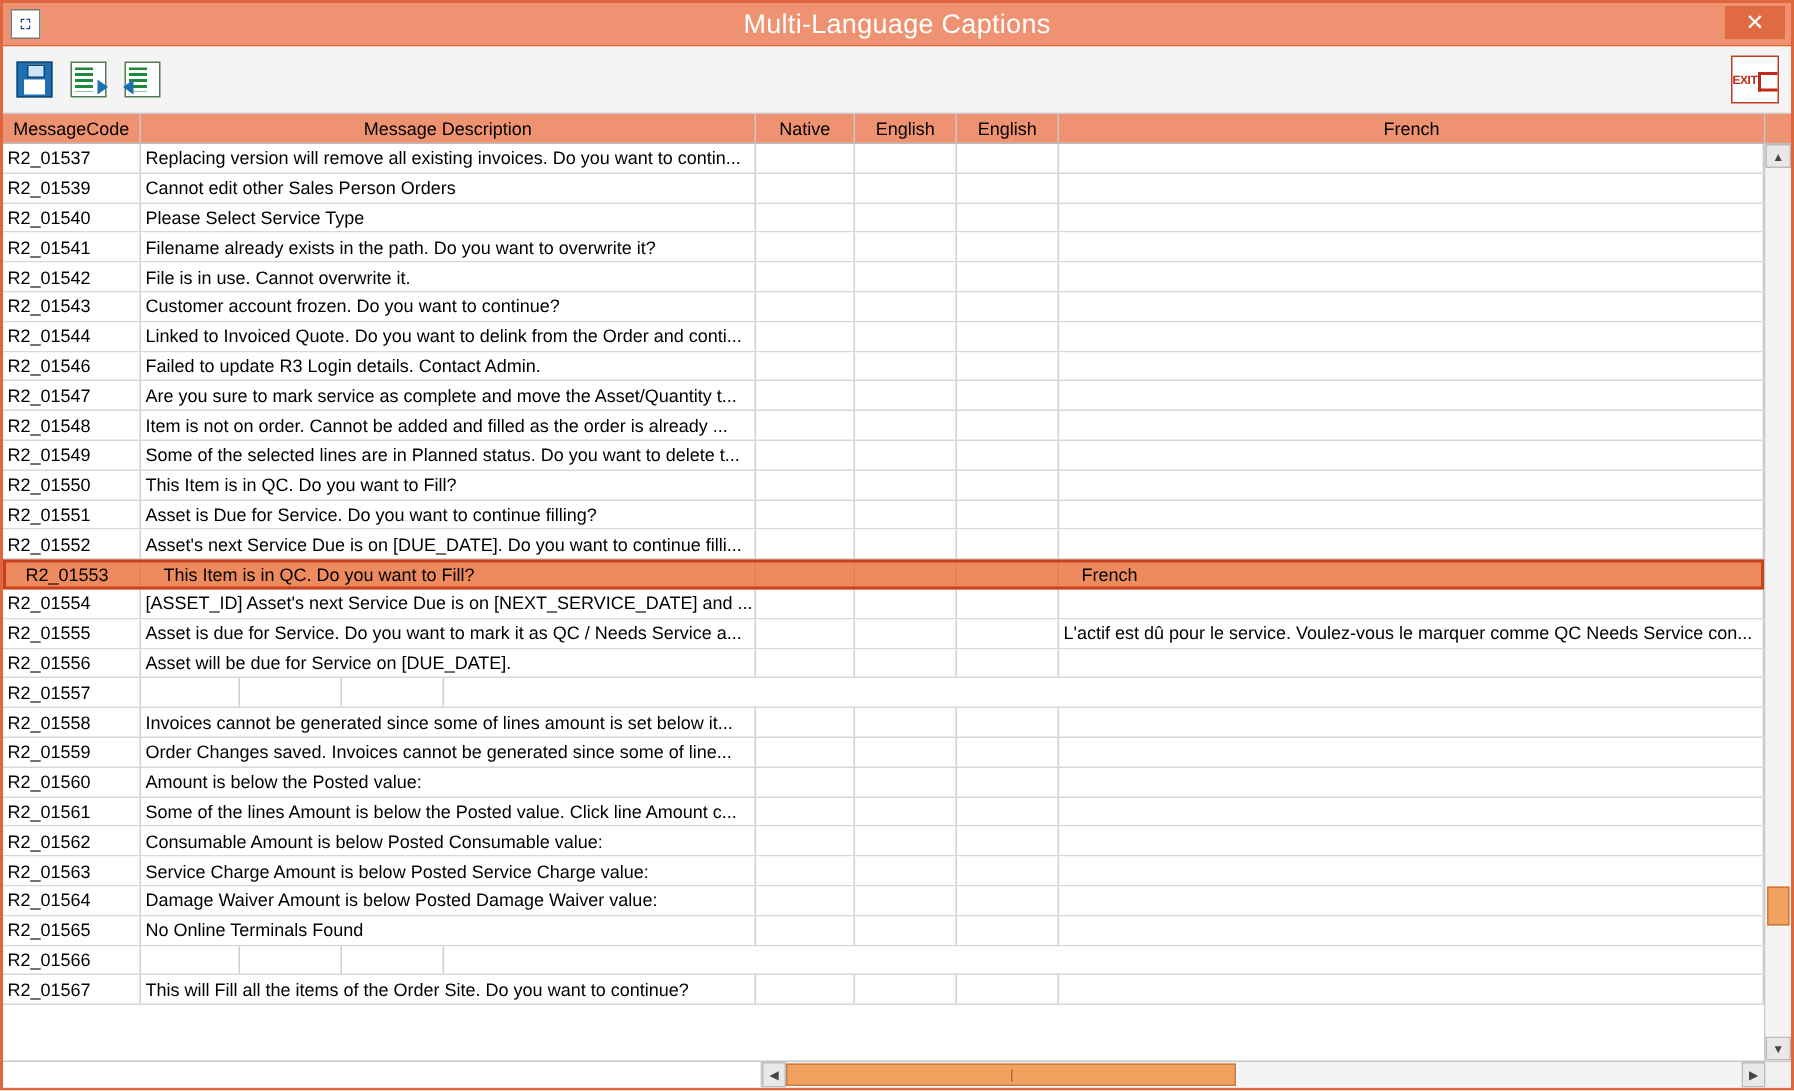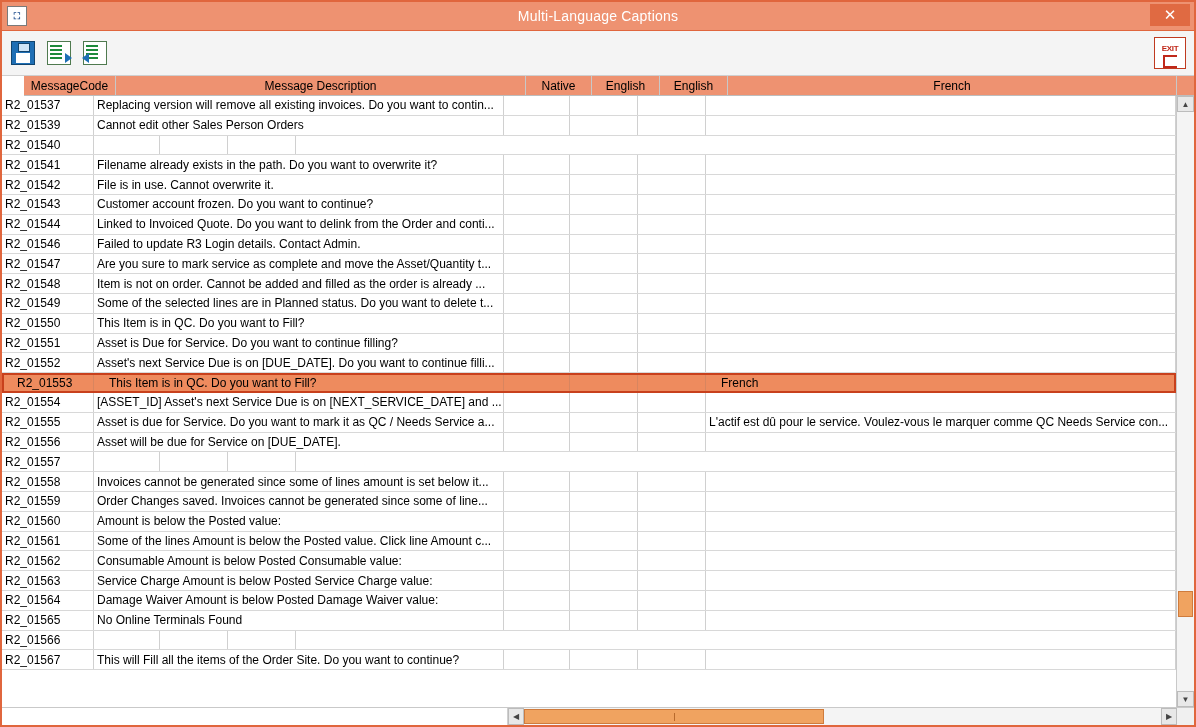--- a/index.html
+++ b/index.html
@@ -46,21 +46,21 @@
     justify-content: center;
     font-size: 9px;
     color: #1b4a8a;
     font-weight: bold;
     font-family: "Liberation Sans", sans-serif;
   }
   .title-text {
     position: absolute;
     left: 0; right: 0;
     text-align: center;
-    font-size: 14px;
+    font-size: 18px;
     color: #ffffff;
     font-family: "Liberation Sans", sans-serif;
     letter-spacing: .2px;
   }
   .title-close {
     position: absolute;
     right: 4px;
     top: 2px;
     width: 40px;
     height: 22px;
@@ -95,21 +95,20 @@
   }
   .exit-btn {
     position: absolute;
     right: 8px;
     top: 6px;
     width: 30px;
     height: 30px;
     border: 1px solid #c03a20;
     background: #ffffff;
     display: flex;
-    flex-direction: column;
     align-items: center;
     justify-content: flex-end;
     cursor: pointer;
   }
   .exit-btn .exit-label {
     font-size: 8px;
     color: #c0281a;
     font-weight: bold;
     line-height: 9px;
     letter-spacing: -.3px;
@@ -129,21 +128,20 @@
     flex-direction: column;
     overflow: hidden;
     background: #ffffff;
   }
   .grid-header {
     display: flex;
     height: 19px;
     background: #ee9271;
     border-bottom: 1px solid #bdbdbd;
     flex: 0 0 auto;
-    margin-left: 22px;
   }
   .grid-header .hcell {
     box-sizing: border-box;
     border-right: 1px solid #c8c8c8;
     font-size: 12px;
     color: #000000;
     display: flex;
     align-items: center;
     justify-content: center;
     overflow: hidden;
@@ -365,20 +363,21 @@
           <div class="row">
             <div class="cell col-code code">R2_01539</div>
             <div class="cell col-desc">Cannot edit other Sales Person Orders</div>
             <div class="cell col-native"></div>
             <div class="cell col-eng1"></div>
             <div class="cell col-eng2"></div>
             <div class="cell col-french"></div>
           </div>
           <div class="row">
             <div class="cell col-code code">R2_01540</div>
+            <div class="cell col-desc">Please Select Service Type</div>
             <div class="cell col-native"></div>
             <div class="cell col-eng1"></div>
             <div class="cell col-eng2"></div>
             <div class="cell col-french"></div>
           </div>
           <div class="row">
             <div class="cell col-code code">R2_01541</div>
             <div class="cell col-desc">Filename already exists in the path. Do you want to overwrite it?</div>
             <div class="cell col-native"></div>
             <div class="cell col-eng1"></div>

